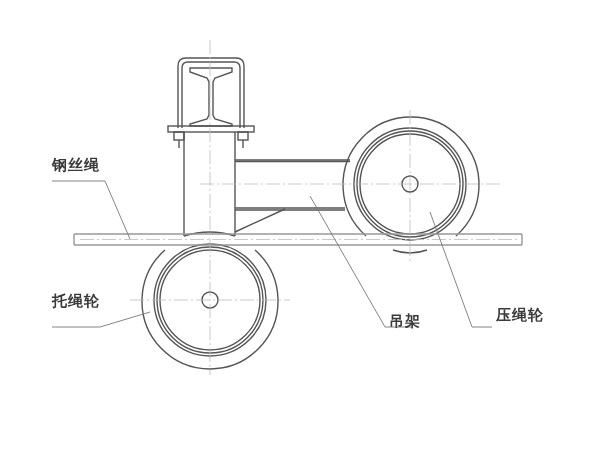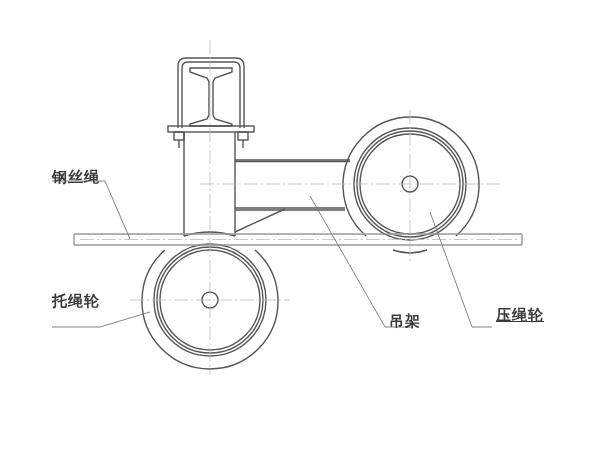--- a/index.html
+++ b/index.html
@@ -75,16 +75,16 @@
   </g>
 
   <g fill="none" stroke="#777" stroke-width="0.9">
     <polyline points="52,181 105,181 130,239"></polyline>
     <polyline points="52,327 100,327 150,312"></polyline>
     <polyline points="412,327 385,327 310,196"></polyline>
     <polyline points="492,327 472,327 430,212"></polyline>
   </g>
 </svg>
 
-<div class="label" style="left:52px; top:168px;">钢丝绳</div>
+<div class="label" style="left:52px; top:156px;">钢丝绳</div>
 <div class="label" style="left:52px; top:292px;">托绳轮</div>
 <div class="label" style="left:389px; top:312px;">吊架</div>
-<div class="label" style="left:496px; top:306px;text-decoration:underline;">压绳轮</div>
+<div class="label" style="left:496px; top:306px;">压绳轮</div>
 
 </body></html>

